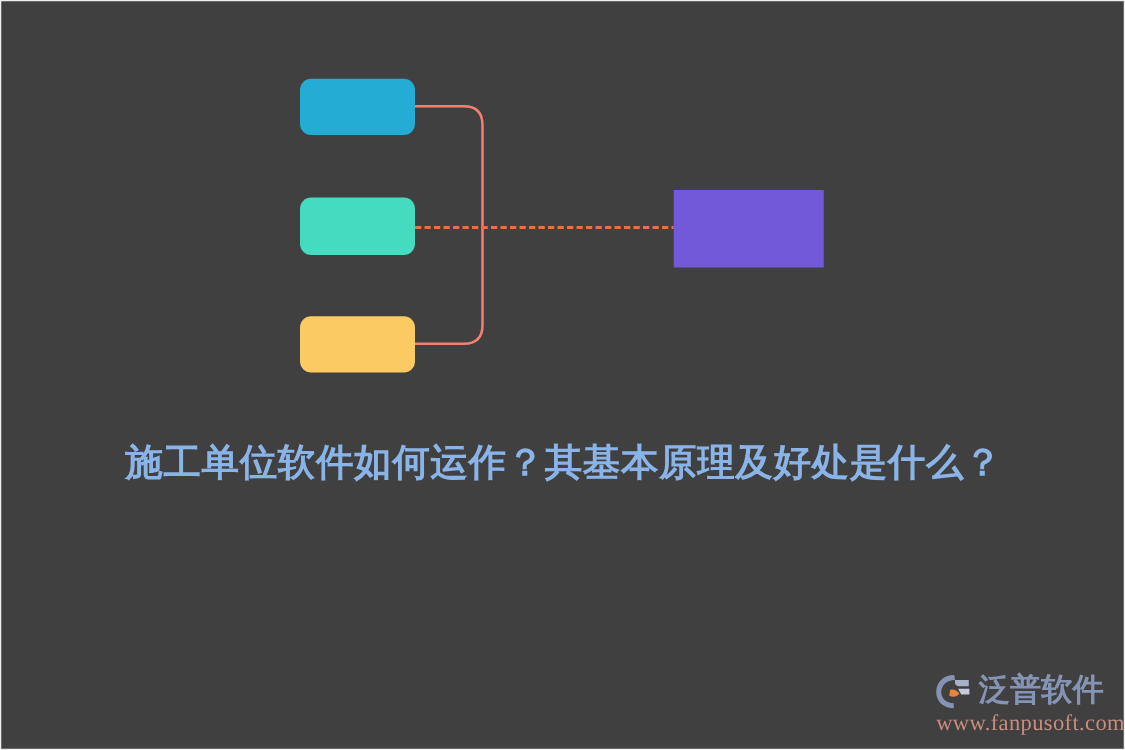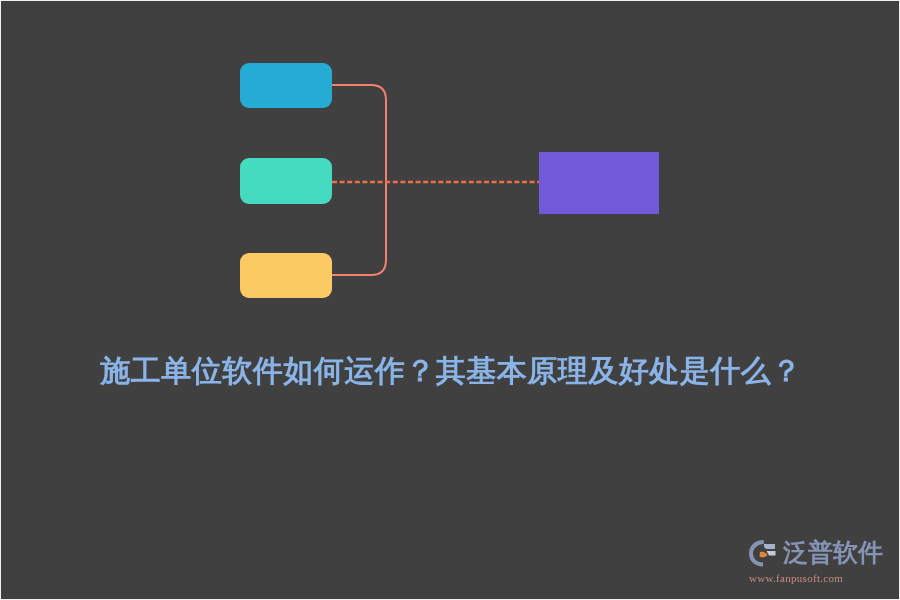--- a/index.html
+++ b/index.html
@@ -82,21 +82,21 @@
   #logo-wordmark {
     font-family: "Liberation Serif", "DejaVu Serif", serif;
     font-weight: bold;
     font-size: 25px;
     line-height: 28px;
     color: #8593B4;
     letter-spacing: 0px;
   }
   #logo-url {
     font-family: "Liberation Serif", "DejaVu Serif", serif;
-    font-size: 11px;
+    font-size: 18px;
     line-height: 18px;
     color: #C98C7F;
     letter-spacing: 0.3px;
     margin-top: 1px;
     margin-left: 2px;
   }
 </style>
 </head>
 <body>
 

